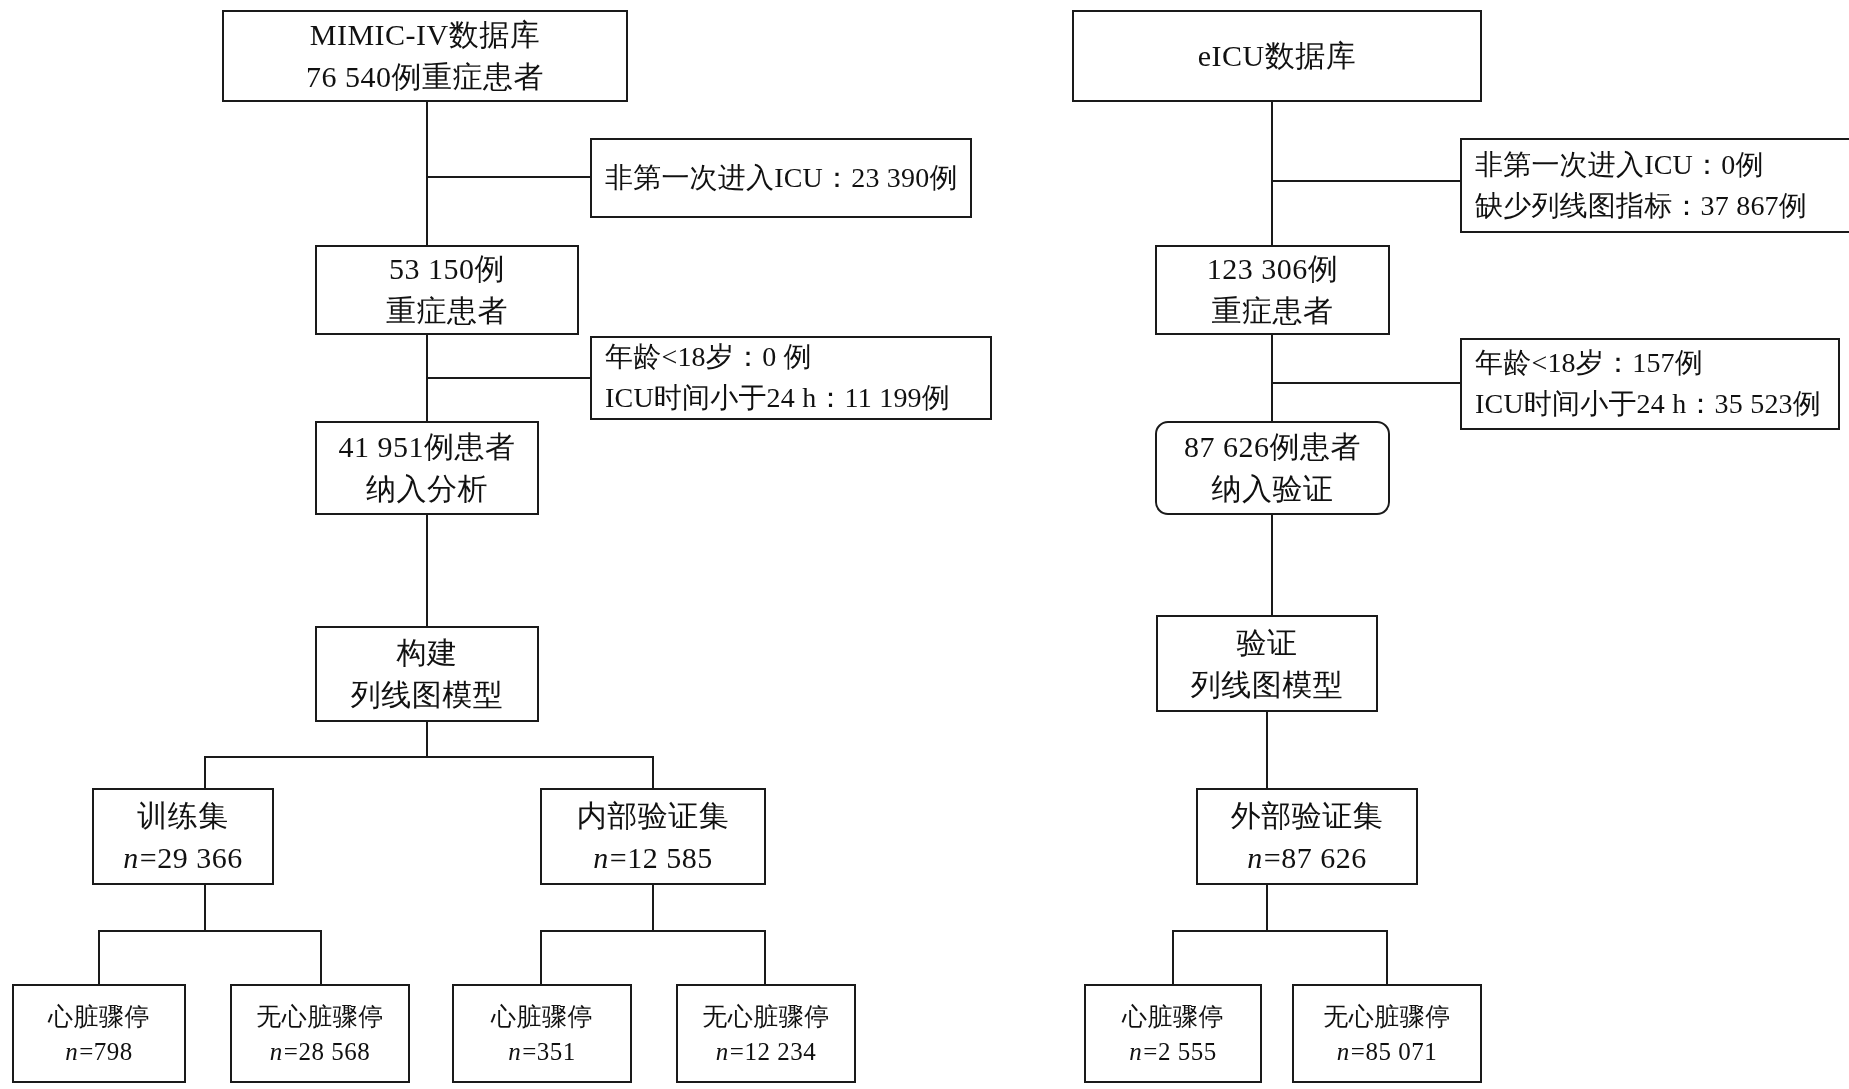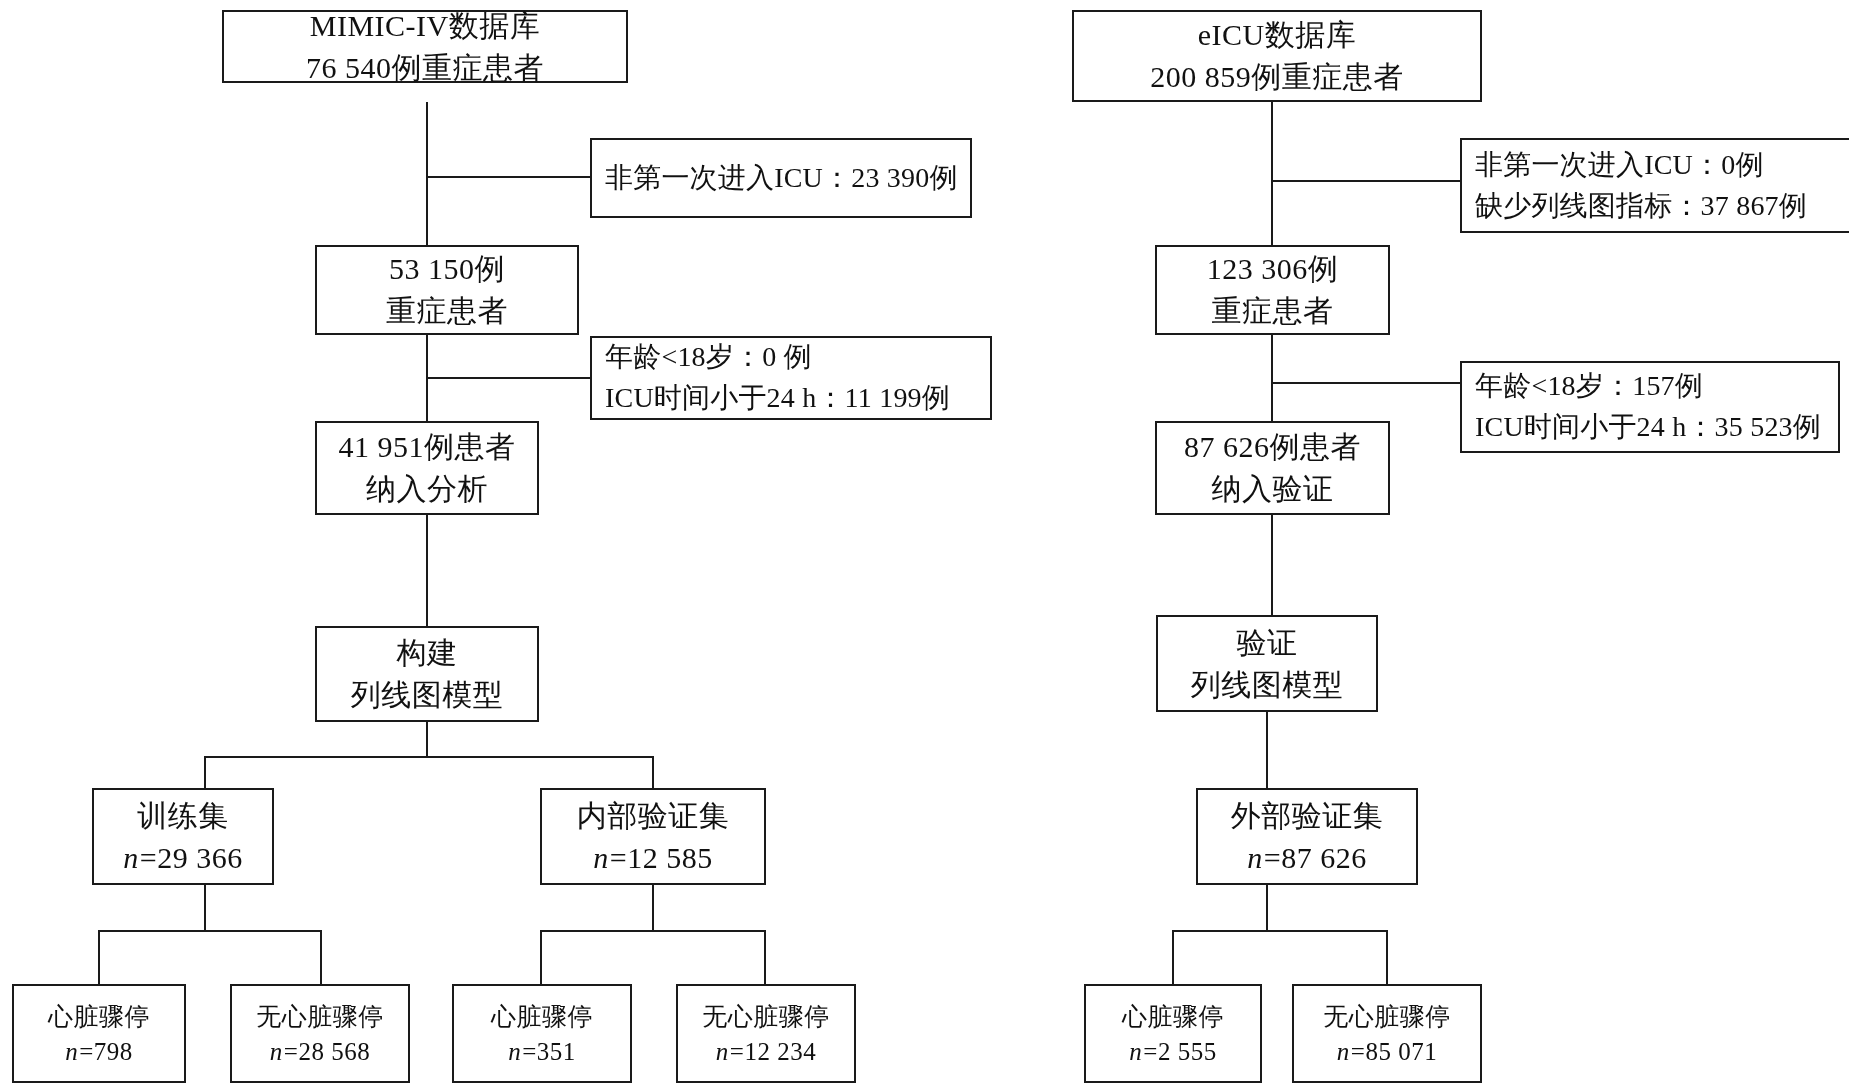--- a/index.html
+++ b/index.html
@@ -38,21 +38,21 @@
   .box.leaf { font-size: 25px; }
   .ln { display: block; white-space: nowrap; }
   .nvar { font-style: italic; padding-right: 1px; }
   .vline, .hline { position: absolute; background: #1a1a1a; }
 </style>
 </head>
 <body>
 
 <div id="figure">
 
-  <div class="box" style="left:222px; top:10px; width:406px; height:73px;">
+  <div class="box" style="left:222px; top:10px; width:406px; height:92px;">
     <span class="ln">MIMIC-IV数据库</span>
     <span class="ln">76 540例重症患者</span>
   </div>
 
   <div class="box excl" style="left:590px; top:138px; width:382px; height:80px;">
     <span class="ln">非第一次进入ICU：23 390例</span>
   </div>
 
   <div class="box" style="left:315px; top:245px; width:264px; height:90px;">
     <span class="ln">53 150例</span>
@@ -117,39 +117,38 @@
   <div class="hline" style="left:98px; top:930px; width:224px; height:2px;"></div>
   <div class="vline" style="left:98px; top:930px; width:2px; height:54px;"></div>
   <div class="vline" style="left:320px; top:930px; width:2px; height:54px;"></div>
   <div class="vline" style="left:652px; top:885px; width:2px; height:47px;"></div>
   <div class="hline" style="left:540px; top:930px; width:226px; height:2px;"></div>
   <div class="vline" style="left:540px; top:930px; width:2px; height:54px;"></div>
   <div class="vline" style="left:764px; top:930px; width:2px; height:54px;"></div>
 
   <div class="box" style="left:1072px; top:10px; width:410px; height:92px;">
     <span class="ln">eICU数据库</span>
-    <span class="ln">200 859例重症患者</span>
   </div>
 
   <div class="box excl" style="left:1460px; top:138px; width:430px; height:95px;">
     <span class="ln">非第一次进入ICU：0例</span>
     <span class="ln">缺少列线图指标：37 867例</span>
   </div>
 
   <div class="box" style="left:1155px; top:245px; width:235px; height:90px;">
     <span class="ln">123 306例</span>
     <span class="ln">重症患者</span>
   </div>
 
-  <div class="box excl" style="left:1460px; top:338px; width:380px; height:92px;margin-top:23px;">
+  <div class="box excl" style="left:1460px; top:338px; width:380px; height:92px;">
     <span class="ln">年龄&lt;18岁：157例</span>
     <span class="ln">ICU时间小于24 h：35 523例</span>
   </div>
 
-  <div class="box" style="left:1155px; top:421px; width:235px; height:94px;">
+  <div class="box" style="left:1155px; top:421px; width:235px; height:94px;border-radius:13px;">
     <span class="ln">87 626例患者</span>
     <span class="ln">纳入验证</span>
   </div>
 
   <div class="box" style="left:1156px; top:615px; width:222px; height:97px;">
     <span class="ln">验证</span>
     <span class="ln">列线图模型</span>
   </div>
 
   <div class="box" style="left:1156px; top:788px; width:222px; height:97px;margin-left:40px;">

